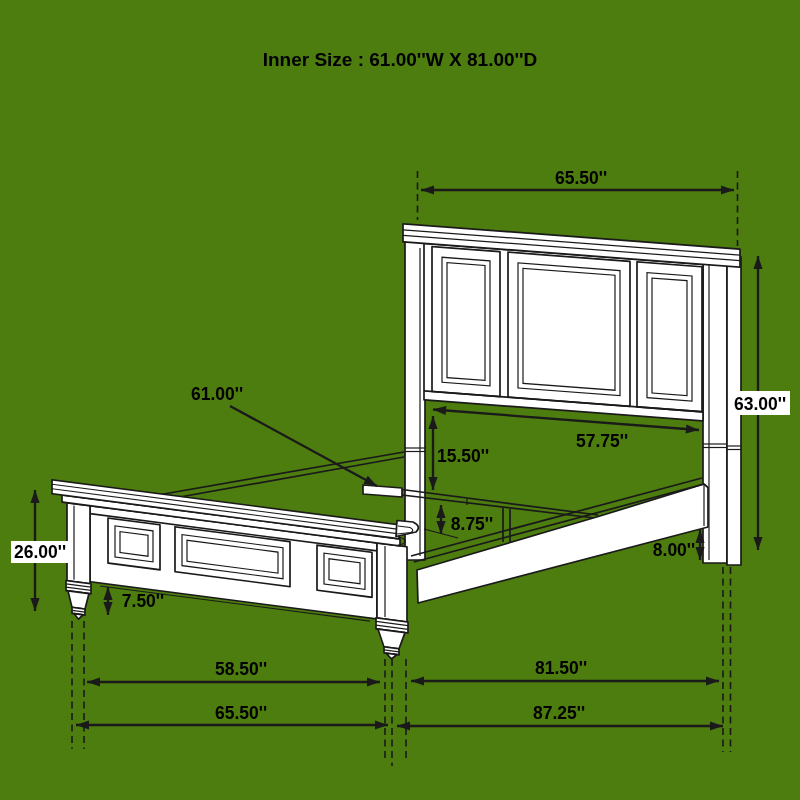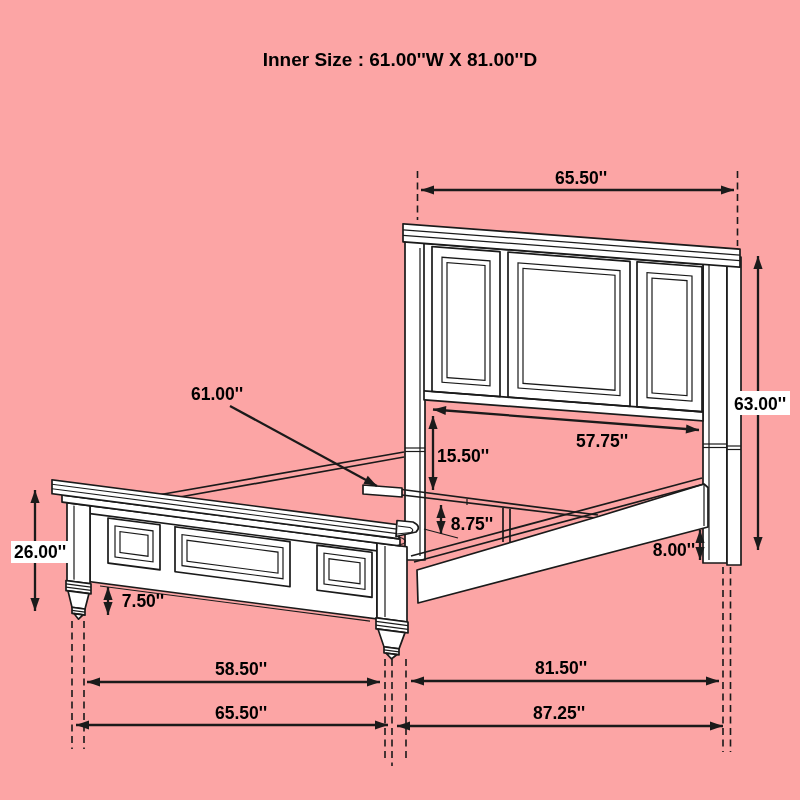--- a/index.html
+++ b/index.html
@@ -1,16 +1,16 @@
 <!DOCTYPE html>
 <html><head>
 <meta charset="utf-8">
 <style>
   html,body{margin:0;padding:0;background:#fff;}
-  #stage{position:relative;width:800px;height:800px;background:#fca5a5;overflow:hidden;
+  #stage{position:relative;width:800px;height:800px;background:#4d7c0f;overflow:hidden;
          font-family:"Liberation Sans",sans-serif;}
   svg{display:block;}
   .s  {stroke:#1a1a1a;stroke-width:1.7;fill:none;stroke-linejoin:round;}
   .sf {stroke:#1a1a1a;stroke-width:1.7;fill:#ffffff;stroke-linejoin:round;}
   .st {stroke:#1a1a1a;stroke-width:1.2;fill:none;}
   .dim{stroke:#1a1a1a;stroke-width:2.3;fill:none;}
   .dash{stroke:#1a1a1a;stroke-width:1.6;fill:none;stroke-dasharray:7 4.5;}
   text{font-family:"Liberation Sans",sans-serif;font-weight:bold;fill:#000;}
   .lbl{font-size:17.5px;text-anchor:middle;}
   .ttl{font-size:19px;text-anchor:middle;}

